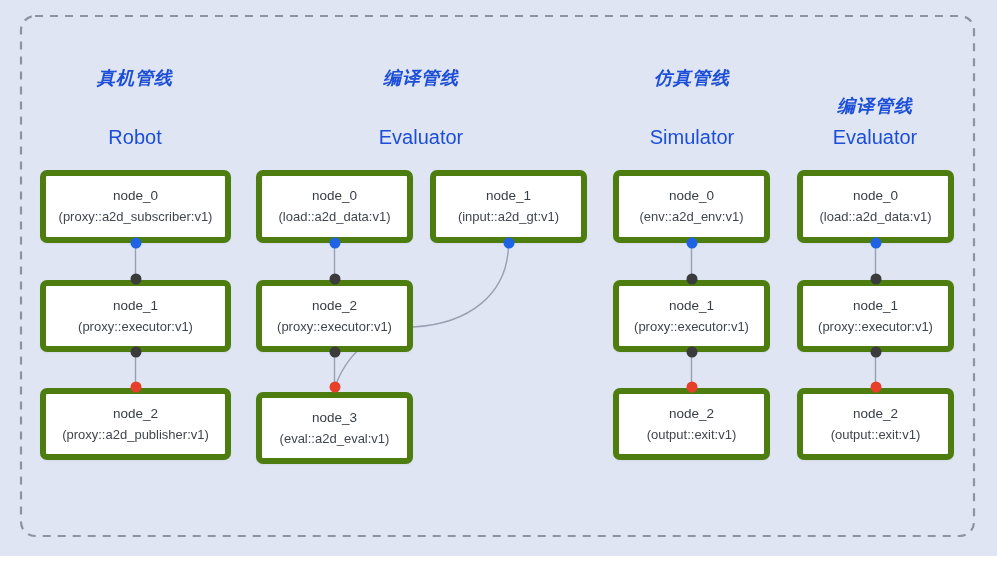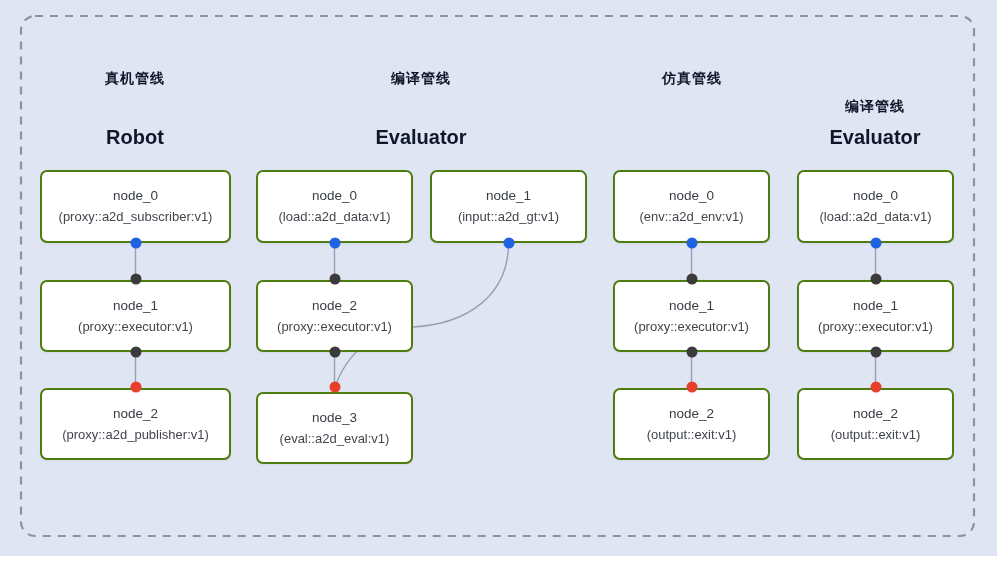--- a/index.html
+++ b/index.html
@@ -4,29 +4,29 @@
 <style>
   html,body{margin:0;padding:0;}
   .canvas{
     position:relative;width:997px;height:563px;overflow:hidden;
     background:#dfe5f2;
     font-family:"Liberation Sans","DejaVu Sans",sans-serif;
   }
   .edges{position:absolute;left:0;top:0;width:997px;height:563px;}
   .zh-title{
     position:absolute;height:24px;line-height:24px;text-align:center;
-    font-size:14px;font-weight:700;color:#0f172a;letter-spacing:1px;
+    font-size:18px;font-weight:700;color:#1d4ed8;letter-spacing:1px;font-style:italic;
   }
   .en-title{
     position:absolute;height:26px;line-height:26px;text-align:center;
-    font-size:20px;font-weight:700;color:#0f172a;
+    font-size:20px;font-weight:400;color:#1d4ed8;
   }
   .node{
     position:absolute;box-sizing:border-box;
-    background:#ffffff;border:2px solid #4d7c0f;border-radius:7px;
+    background:#ffffff;border:6px solid #4d7c0f;border-radius:7px;
     display:flex;flex-direction:column;align-items:center;justify-content:center;gap:5px;
     box-shadow:0 1px 2px rgba(120,130,160,0.10);
   }
   .node-name{font-size:13.5px;color:#383d44;line-height:16px;}
   .node-type{font-size:13px;color:#41464d;line-height:16px;}
   .dot{
     position:absolute;width:11px;height:11px;border-radius:50%;
     transform:translate(-50%,-50%);
   }
   .dot.blue{background:#2063e2;}
@@ -54,20 +54,21 @@
 
     <path d="M875.5,243 L875.5,279" fill="none" stroke="#97a0b2" stroke-width="1.4"></path>
     <path d="M875.5,352 L875.5,387" fill="none" stroke="#97a0b2" stroke-width="1.4"></path>
   </svg>
 
   <div class="zh-title" style="left:35px;top:66px;width:200px;">真机管线</div>
   <div class="en-title" style="left:35px;top:124px;width:200px;">Robot</div>
   <div class="zh-title" style="left:321px;top:66px;width:200px;">编译管线</div>
   <div class="en-title" style="left:321px;top:124px;width:200px;">Evaluator</div>
   <div class="zh-title" style="left:592px;top:66px;width:200px;">仿真管线</div>
+  <div class="en-title" style="left:592px;top:124px;width:200px;">Simulator</div>
   <div class="zh-title" style="left:775px;top:66px;width:200px;margin-top:28px;">编译管线</div>
   <div class="en-title" style="left:775px;top:124px;width:200px;">Evaluator</div>
 
   <div class="node" style="left:40px;top:170px;width:191px;height:73px;">
     <div class="node-name">node_0</div>
     <div class="node-type">(proxy::a2d_subscriber:v1)</div>
   </div>
   <div class="node" style="left:40px;top:280px;width:191px;height:72px;">
     <div class="node-name">node_1</div>
     <div class="node-type">(proxy::executor:v1)</div>

